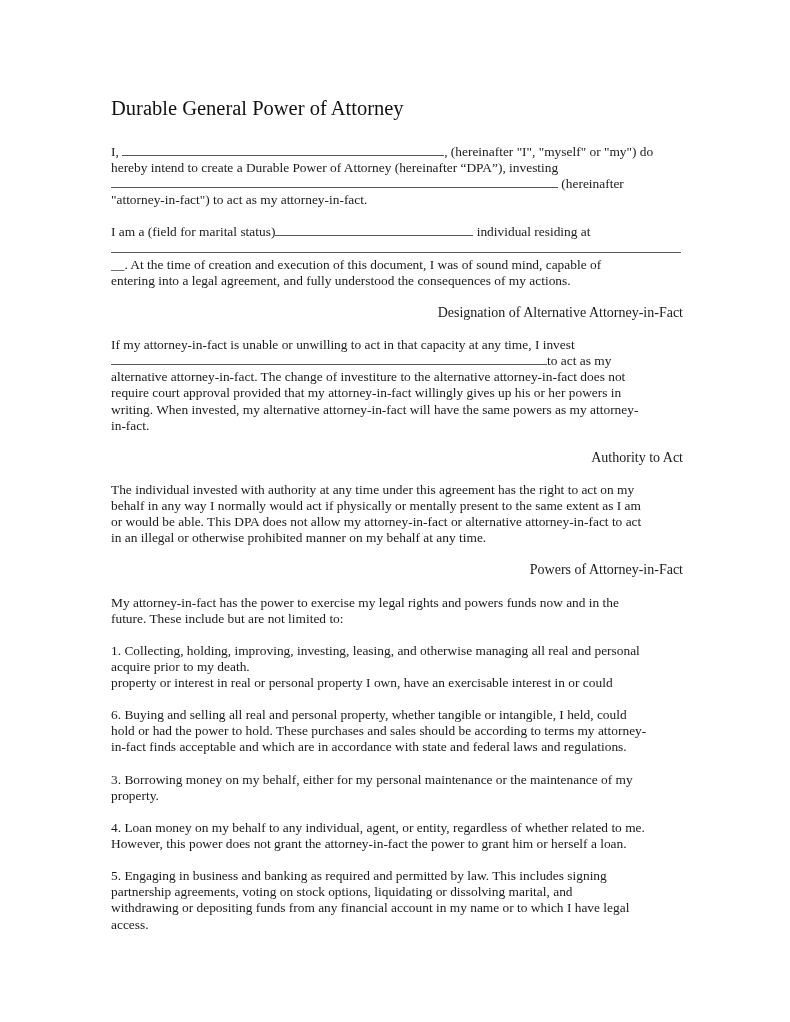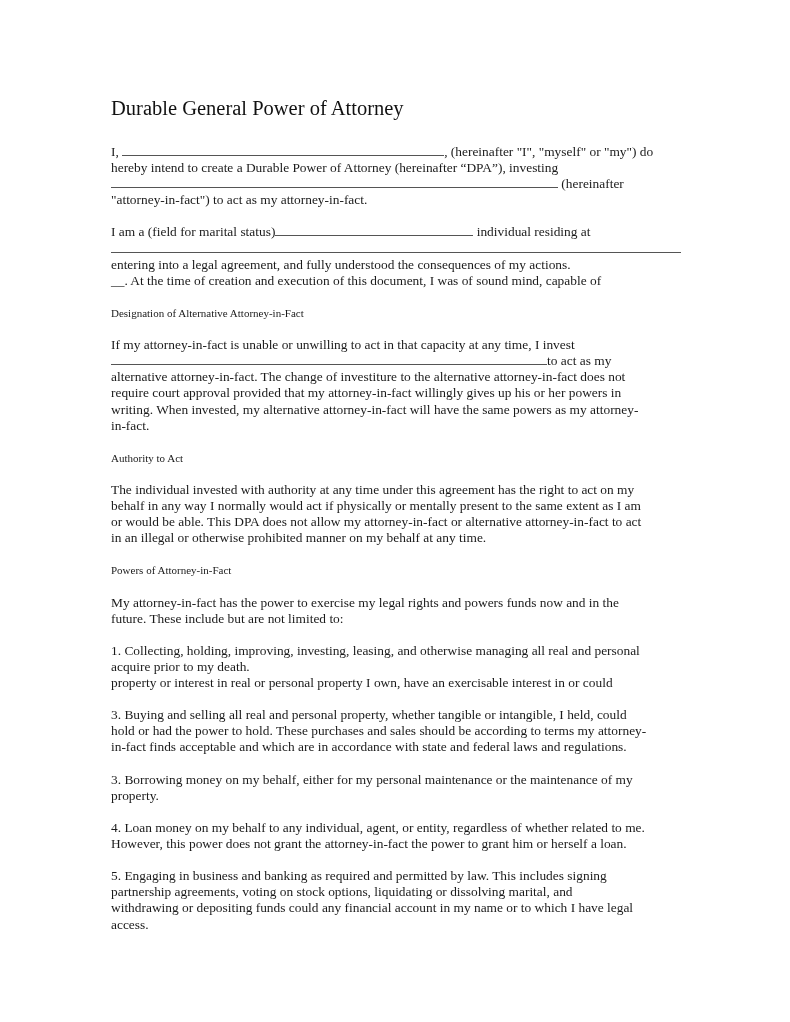--- a/index.html
+++ b/index.html
@@ -39,23 +39,24 @@
       display: block;
       white-space: nowrap;
     }
     .blank {
       display: inline-block;
       border-bottom: 1px solid #555;
       height: 11px;
       vertical-align: baseline;
     }
     .heading {
-      font-size: 11px;
+      font-size: 14px;
       line-height: 16.1px;
       margin: 0 0 16.1px 0;
+      text-align: right;
     }
   </style>
 </head>
 <body>
 
 <div class="page">
 
   <h1 class="title">Durable General Power of Attorney</h1>
 
   <div class="para">
@@ -69,22 +70,22 @@
     <span class="line">"attorney-in-fact") to act as my attorney-in-fact.</span>
   </div>
 
   <div class="para">
     <span class="line">
       <span>I am a (field for marital status)</span><span class="blank" style="width:198px"></span><span> individual residing at</span>
     </span>
     <span class="line" style="height:16.1px;">
       <span class="blank" style="width:570px"></span>
     </span>
+    <span class="line">__. At the time of creation and execution of this document, I was of sound mind, capable of</span>
     <span class="line">entering into a legal agreement, and fully understood the consequences of my actions.</span>
-    <span class="line">__. At the time of creation and execution of this document, I was of sound mind, capable of</span>
   </div>
 
   <div class="heading">Designation of Alternative Attorney-in-Fact</div>
 
   <div class="para">
     <span class="line">If my attorney-in-fact is unable or unwilling to act in that capacity at any time, I invest</span>
     <span class="line">
       <span class="blank" style="width:436px"></span><span>to act as my</span>
     </span>
     <span class="line">alternative attorney-in-fact. The change of investiture to the alternative attorney-in-fact does not</span>
@@ -109,35 +110,35 @@
     <span class="line">future. These include but are not limited to:</span>
   </div>
 
   <div class="para">
     <span class="line">1. Collecting, holding, improving, investing, leasing, and otherwise managing all real and personal</span>
     <span class="line">acquire prior to my death.</span>
     <span class="line">property or interest in real or personal property I own, have an exercisable interest in or could</span>
   </div>
 
   <div class="para">
-    <span class="line">3. Buying and selling all real and personal property, whether tangible or intangible, I held, could</span>
+    <span class="line">6. Buying and selling all real and personal property, whether tangible or intangible, I held, could</span>
     <span class="line">hold or had the power to hold. These purchases and sales should be according to terms my attorney-</span>
     <span class="line">in-fact finds acceptable and which are in accordance with state and federal laws and regulations.</span>
   </div>
 
   <div class="para">
     <span class="line">3. Borrowing money on my behalf, either for my personal maintenance or the maintenance of my</span>
     <span class="line">property.</span>
   </div>
 
   <div class="para">
     <span class="line">4. Loan money on my behalf to any individual, agent, or entity, regardless of whether related to me.</span>
     <span class="line">However, this power does not grant the attorney-in-fact the power to grant him or herself a loan.</span>
   </div>
 
   <div class="para">
     <span class="line">5. Engaging in business and banking as required and permitted by law. This includes signing</span>
     <span class="line">partnership agreements, voting on stock options, liquidating or dissolving marital, and</span>
-    <span class="line">withdrawing or depositing funds could any financial account in my name or to which I have legal</span>
+    <span class="line">withdrawing or depositing funds from any financial account in my name or to which I have legal</span>
     <span class="line">access.</span>
   </div>
 
 </div>
 
 </body></html>

